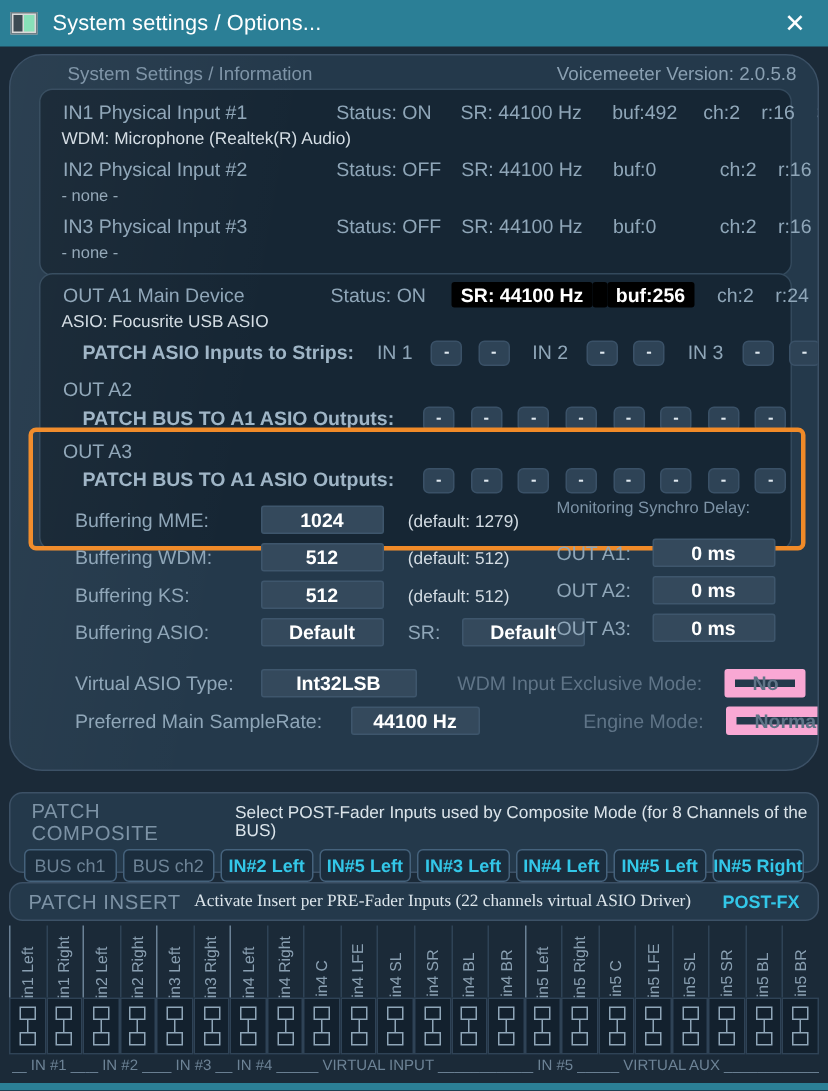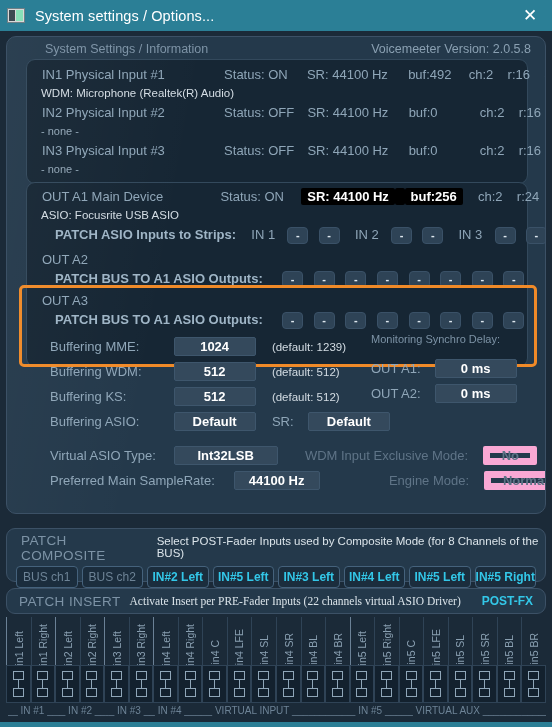--- a/index.html
+++ b/index.html
@@ -41,21 +41,21 @@
     display:flex; align-items:center; justify-content:center;
     color:#fff; font-size:17px; font-weight:300;
   }
 
   
   .panel {
     position: absolute; left: 6px; top: 36px;
     width: 540px; height: 478px;
     background: #24394b;
     border: 1px solid #3c5166;
-    border-radius: 10px;
+    border-radius: 22px;
     overflow: hidden;
   }
   .panel::after{
     content:""; position:absolute; left:0; top:0; width:210px; height:100%;
     background:linear-gradient(100deg, rgba(255,255,255,.035), rgba(255,255,255,0) 70%);
     pointer-events:none;
   }
   .panel-head {
     display:flex; justify-content:space-between; align-items:center;
     padding: 5px 14px 0 38px;
@@ -297,21 +297,21 @@
   </div>
 
   <div class="hlbox"></div>
 
   <div class="sub" id="sub-buf">
 
     <div class="row" style="left:24px; top:4px;">
       <span class="lbl" style="display:inline-block;width:120px">Buffering MME:</span>
       <span class="fld" style="width:82px">1024</span>
       <span style="display:inline-block;width:9px"></span>
-      <span class="sml">(default: 1239)</span>
+      <span class="sml">(default: 1279)</span>
     </div>
 
     <div class="row" style="left:24px; top:29px;">
       <span class="lbl" style="display:inline-block;width:120px">Buffering WDM:</span>
       <span class="fld" style="width:82px">512</span>
       <span style="display:inline-block;width:9px"></span>
       <span class="sml">(default: 512)</span>
     </div>
 
     <div class="row" style="left:24px; top:54px;">
@@ -331,20 +331,24 @@
     </div>
 
     <div class="row tiny" style="left:345px; top:0px; color:#7d93a6;">Monitoring Synchro Delay:</div>
 
     <div class="row" style="left:345px; top:26px;">
       <span class="lbl" style="display:inline-block;width:60px">OUT A1:</span>
       <span class="fld" style="width:82px">0 ms</span>
     </div>
     <div class="row" style="left:345px; top:51px;">
       <span class="lbl" style="display:inline-block;width:60px">OUT A2:</span>
+      <span class="fld" style="width:82px">0 ms</span>
+    </div>
+    <div class="row" style="left:345px; top:76px;">
+      <span class="lbl" style="display:inline-block;width:60px">OUT A3:</span>
       <span class="fld" style="width:82px">0 ms</span>
     </div>
 
     <div class="row" style="left:24px; top:113px;">
       <span class="lbl" style="display:inline-block;width:120px">Virtual ASIO Type:</span>
       <span class="fld" style="width:104px">Int32LSB</span>
       <span style="display:inline-block;width:20px"></span>
       <span class="lbl" style="color:#5f7487">WDM Input Exclusive Mode:</span>
       <span style="display:inline-block;width:8px"></span>
       <span class="fld ghost" style="width:54px">No</span>

